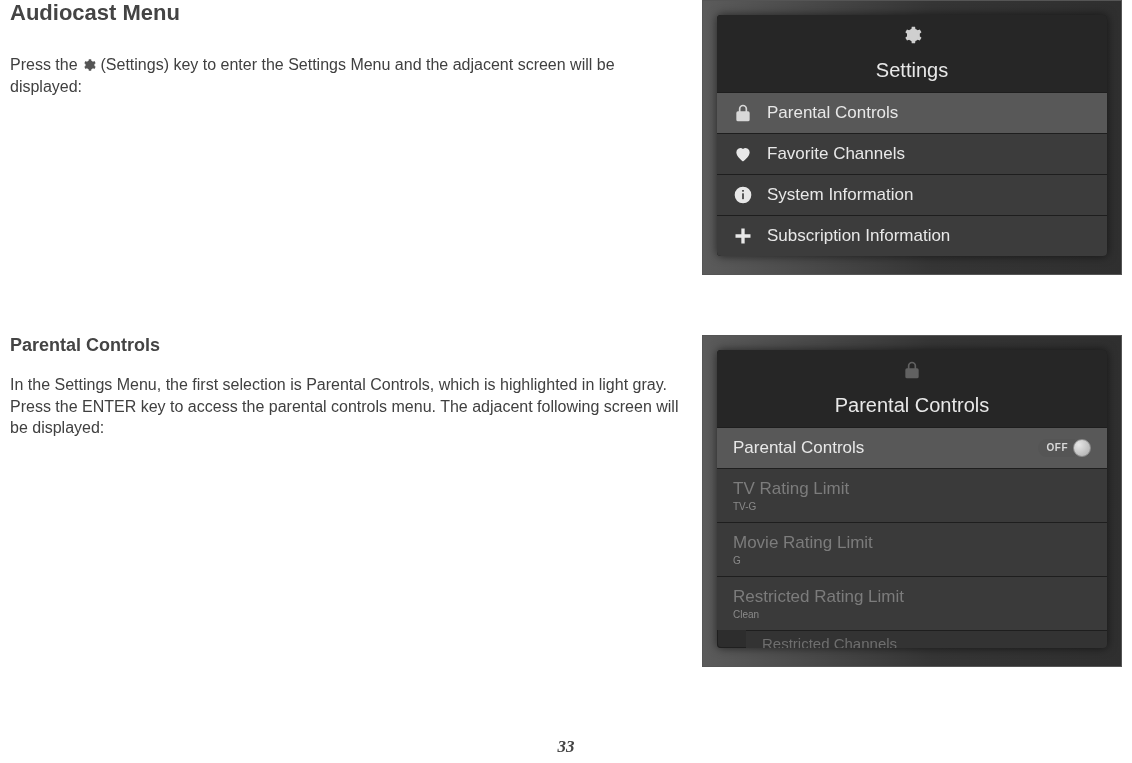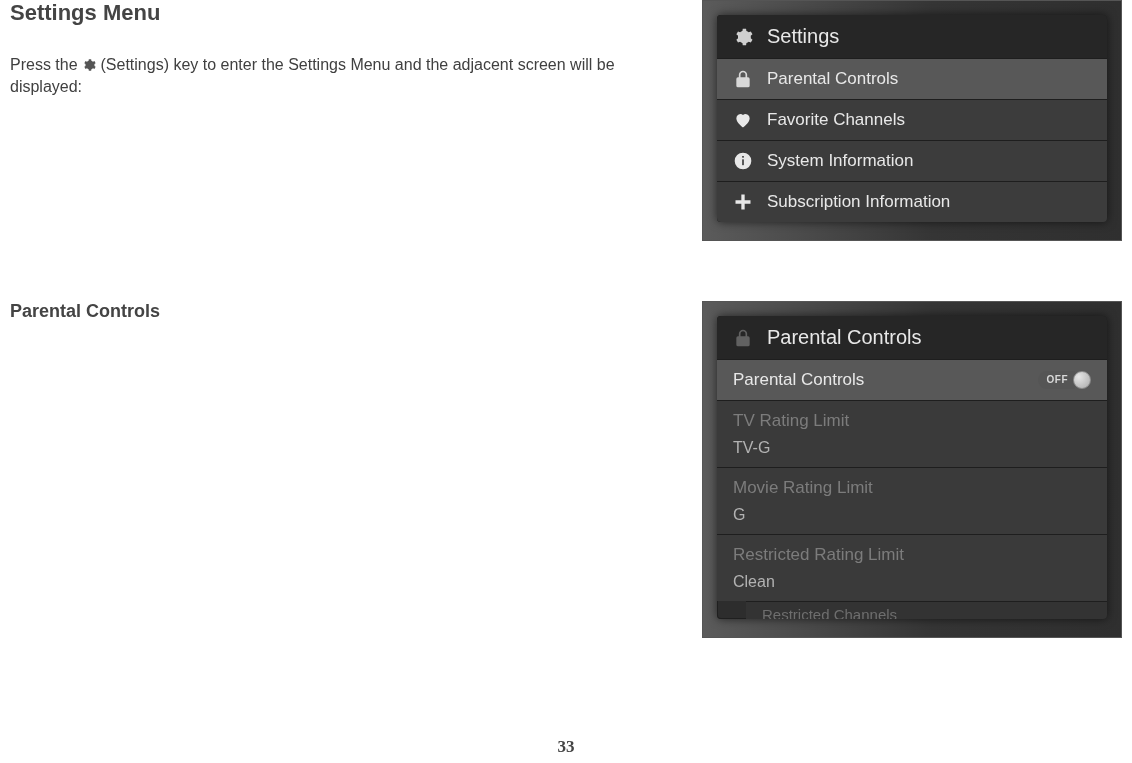--- a/index.html
+++ b/index.html
@@ -59,37 +59,38 @@
     align-items: center;
     gap: 14px;
     padding: 10px 16px;
     color: #e8e8e8;
     border-top: 1px solid #1e1e1e;
   }
   .panel-header {
     background: #262626;
     font-size: 20px;
     border-top: none;
+    flex-direction: column;
   }
   .panel-row {
     background: #3c3c3c;
     font-size: 17px;
   }
   .panel-row.selected {
     background: #585858;
   }
   .panel-row.dim {
     background: #3a3a3a;
     color: #7c7c7c;
   }
   .panel-row .sub {
     display: block;
-    font-size: 16px;
-    color: #eab308;
-    margin-top: 8px;
+    font-size: 10px;
+    color: #0ea5e9;
+    margin-top: 2px;
   }
   .icon {
     width: 20px; height: 20px;
     flex: 0 0 20px;
     display: flex; align-items: center; justify-content: center;
   }
   .icon svg { width: 100%; height: 100%; }
   .icon.dim svg { opacity: .35; }
 
   .toggle {
@@ -123,32 +124,33 @@
     height: 18px;
     margin-left: 29px;
   }
 
   .sec1 { margin-bottom: 60px; }
   .page-num {
     position: absolute;
     bottom: 6px;
     left: 0; right: 0;
     text-align: center;
+    font-style: italic;
     font-weight: bold;
     font-family: Georgia, 'Times New Roman', serif;
     font-size: 17px;
     color: #444;
   }
 </style>
 </head>
 <body>
 
 <div class="section sec1">
   <div class="text-col">
-    <h1>Settings Menu</h1>
+    <h1>Audiocast Menu</h1>
     <p>
       <span>Press the </span>
       <span class="gear-inline">
         <svg viewBox="0 0 24 24">
             <path fill="#555" d="M12 8a4 4 0 1 0 0 8 4 4 0 0 0 0-8zm9.4 4c0-.6-.05-1.1-.13-1.6l2.1-1.6-2-3.5-2.5 1a8 8 0 0 0-2.8-1.6L15.7 2h-4l-.4 2.7a8 8 0 0 0-2.8 1.6l-2.5-1-2 3.5 2.1 1.6c-.08.5-.13 1-.13 1.6s.05 1.1.13 1.6l-2.1 1.6 2 3.5 2.5-1a8 8 0 0 0 2.8 1.6l.4 2.7h4l.4-2.7a8 8 0 0 0 2.8-1.6l2.5 1 2-3.5-2.1-1.6c.08-.5.13-1 .13-1.6z"></path>
           </svg>
       </span>
       <span> (Settings) key to enter the Settings Menu and the adjacent screen will be displayed:</span>
     </p>
   </div>
@@ -205,20 +207,21 @@
           </div>
         </div>
       </div>
     </div>
   </div>
 </div>
 
 <div class="section">
   <div class="text-col">
     <h2>Parental Controls</h2>
+    <p>In the Settings Menu, the first selection is Parental Controls, which is highlighted in light gray.  Press the ENTER key to access the parental controls menu.  The adjacent following screen will be displayed:</p>
   </div>
 
   <div class="shot-col">
     <div class="shot">
       <div class="shot-bg">
         <div class="panel">
           <div class="panel-header">
             <span class="icon dim">
               <svg viewBox="0 0 24 24">
                   <path fill="#cfcfcf" d="M12 2a5 5 0 0 0-5 5v3H6a2 2 0 0 0-2 2v8a2 2 0 0 0 2 2h12a2 2 0 0 0 2-2v-8a2 2 0 0 0-2-2h-1V7a5 5 0 0 0-5-5zm-3 8V7a3 3 0 1 1 6 0v3H9z"></path>

